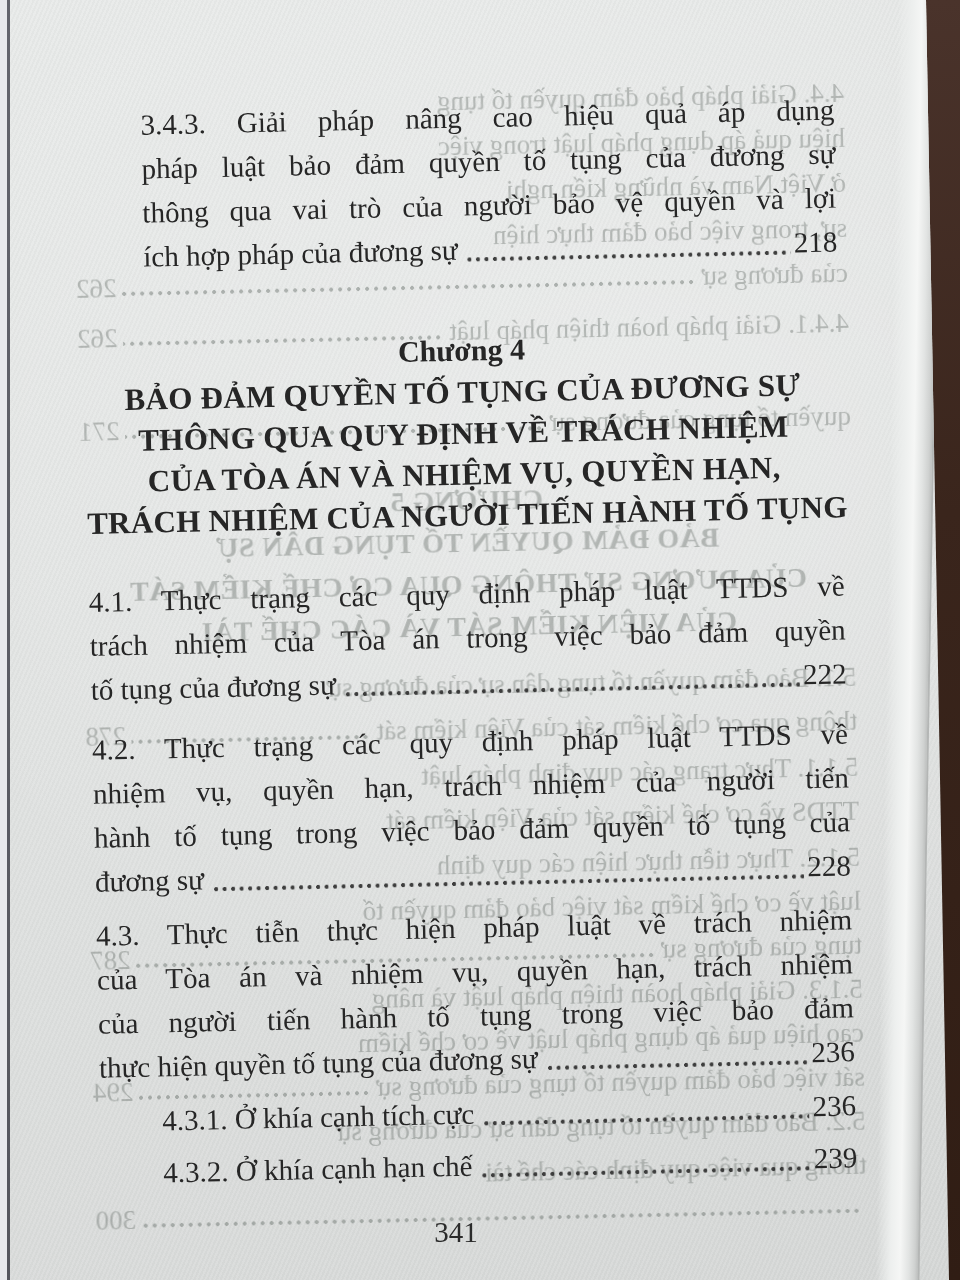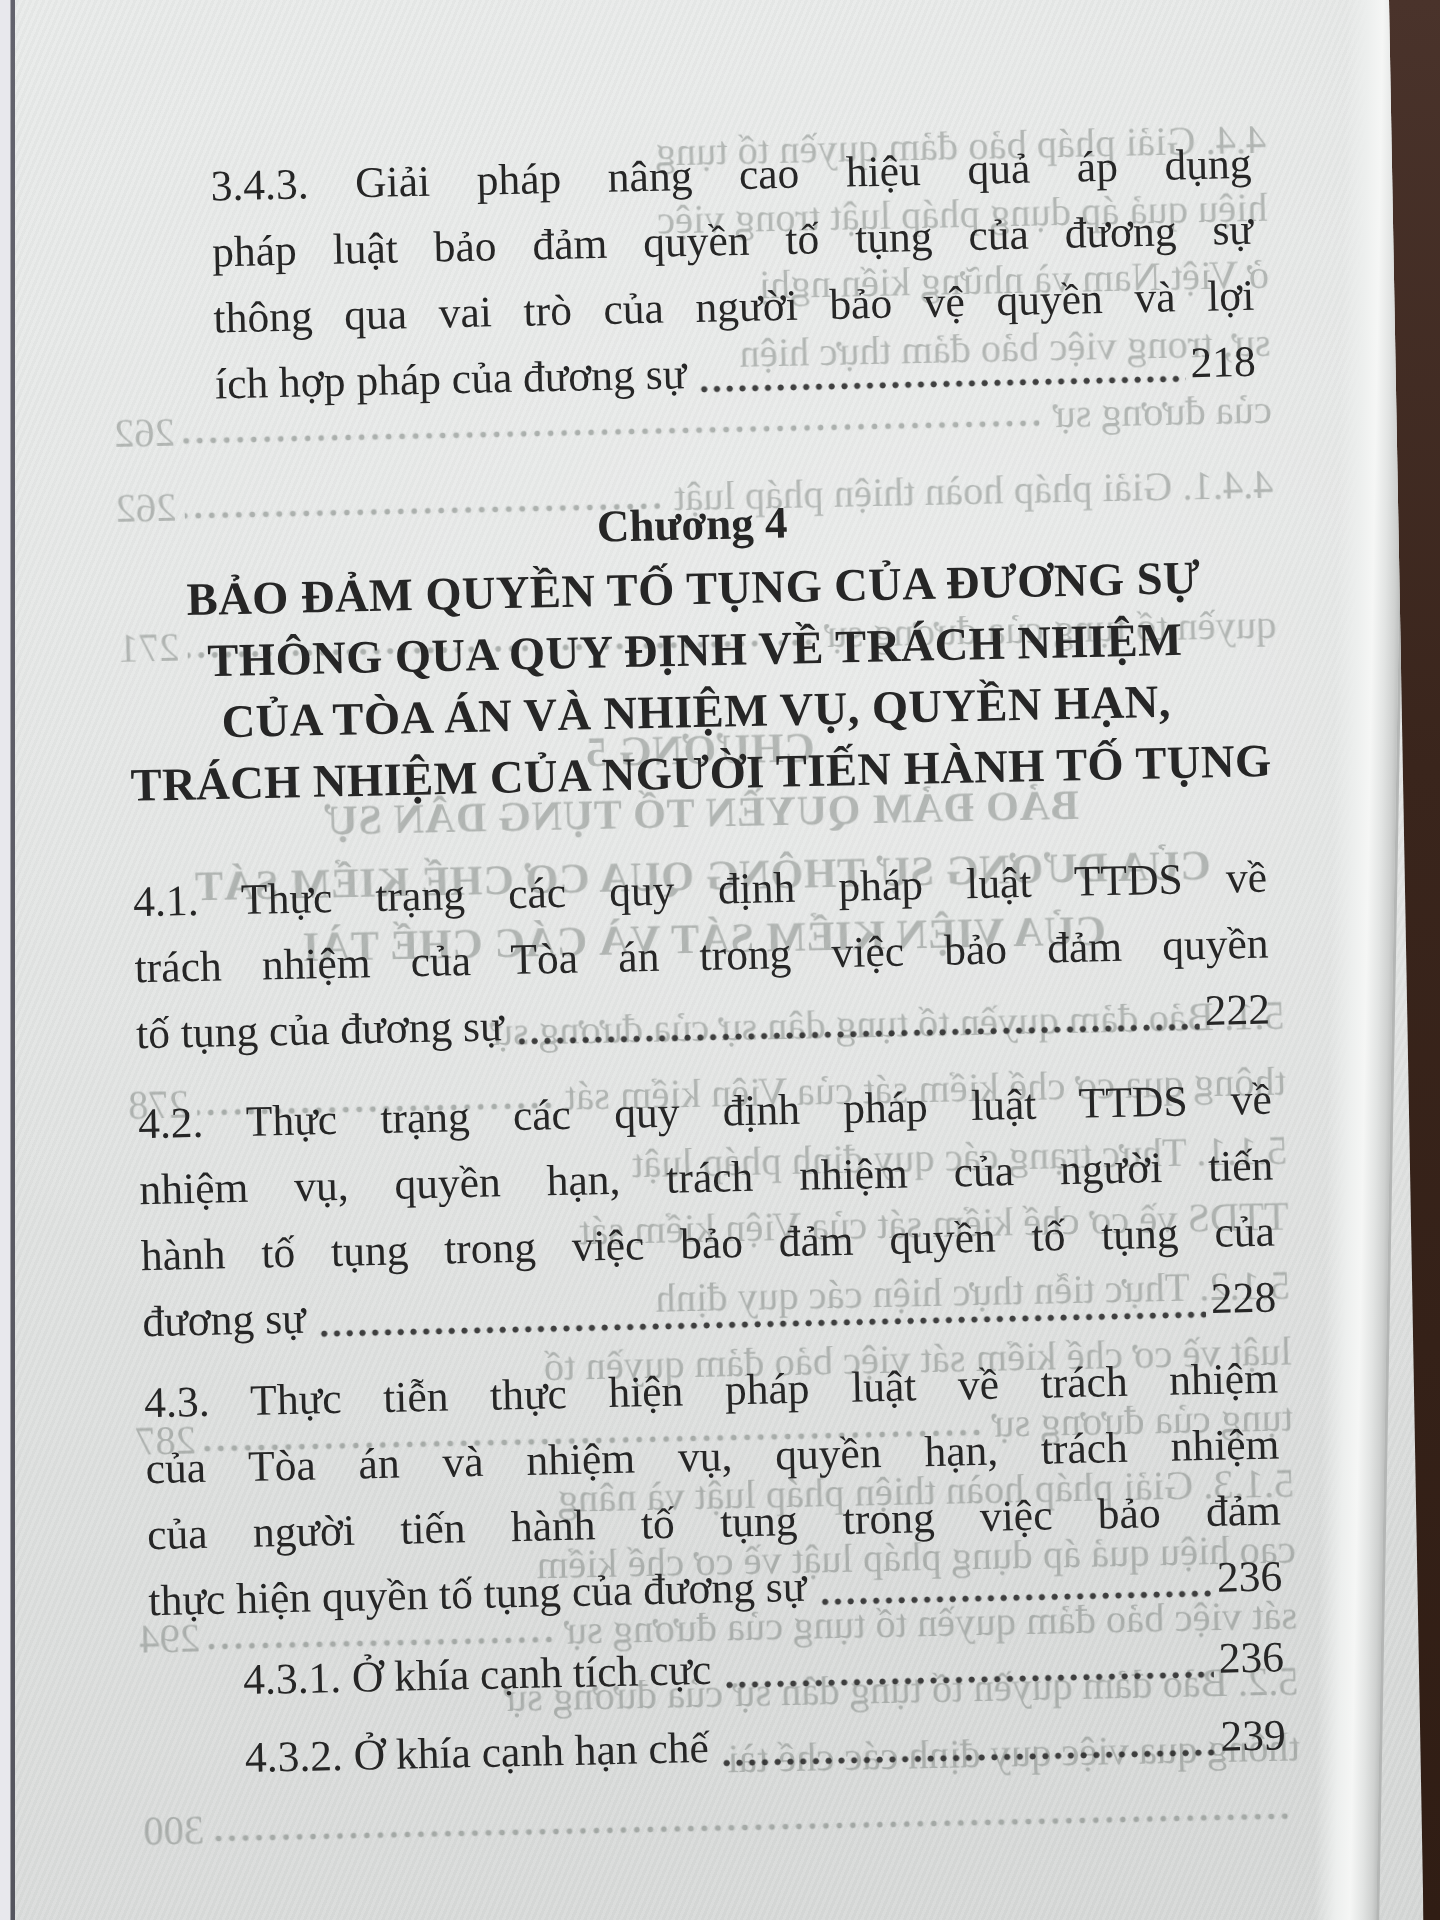--- a/index.html
+++ b/index.html
@@ -234,14 +234,15 @@
           </div>
         </div>
         <div class="entry indent sub2">
           <div class="lastline">
             <span class="ltxt">4.3.2. Ở khía cạnh hạn chế</span>
             <span class="leader"></span>
             <span class="pnum">239</span>
           </div>
         </div>
       </div>
+    <div class="footer">341</div>
   </div>
 </div>
 
 </body></html>

